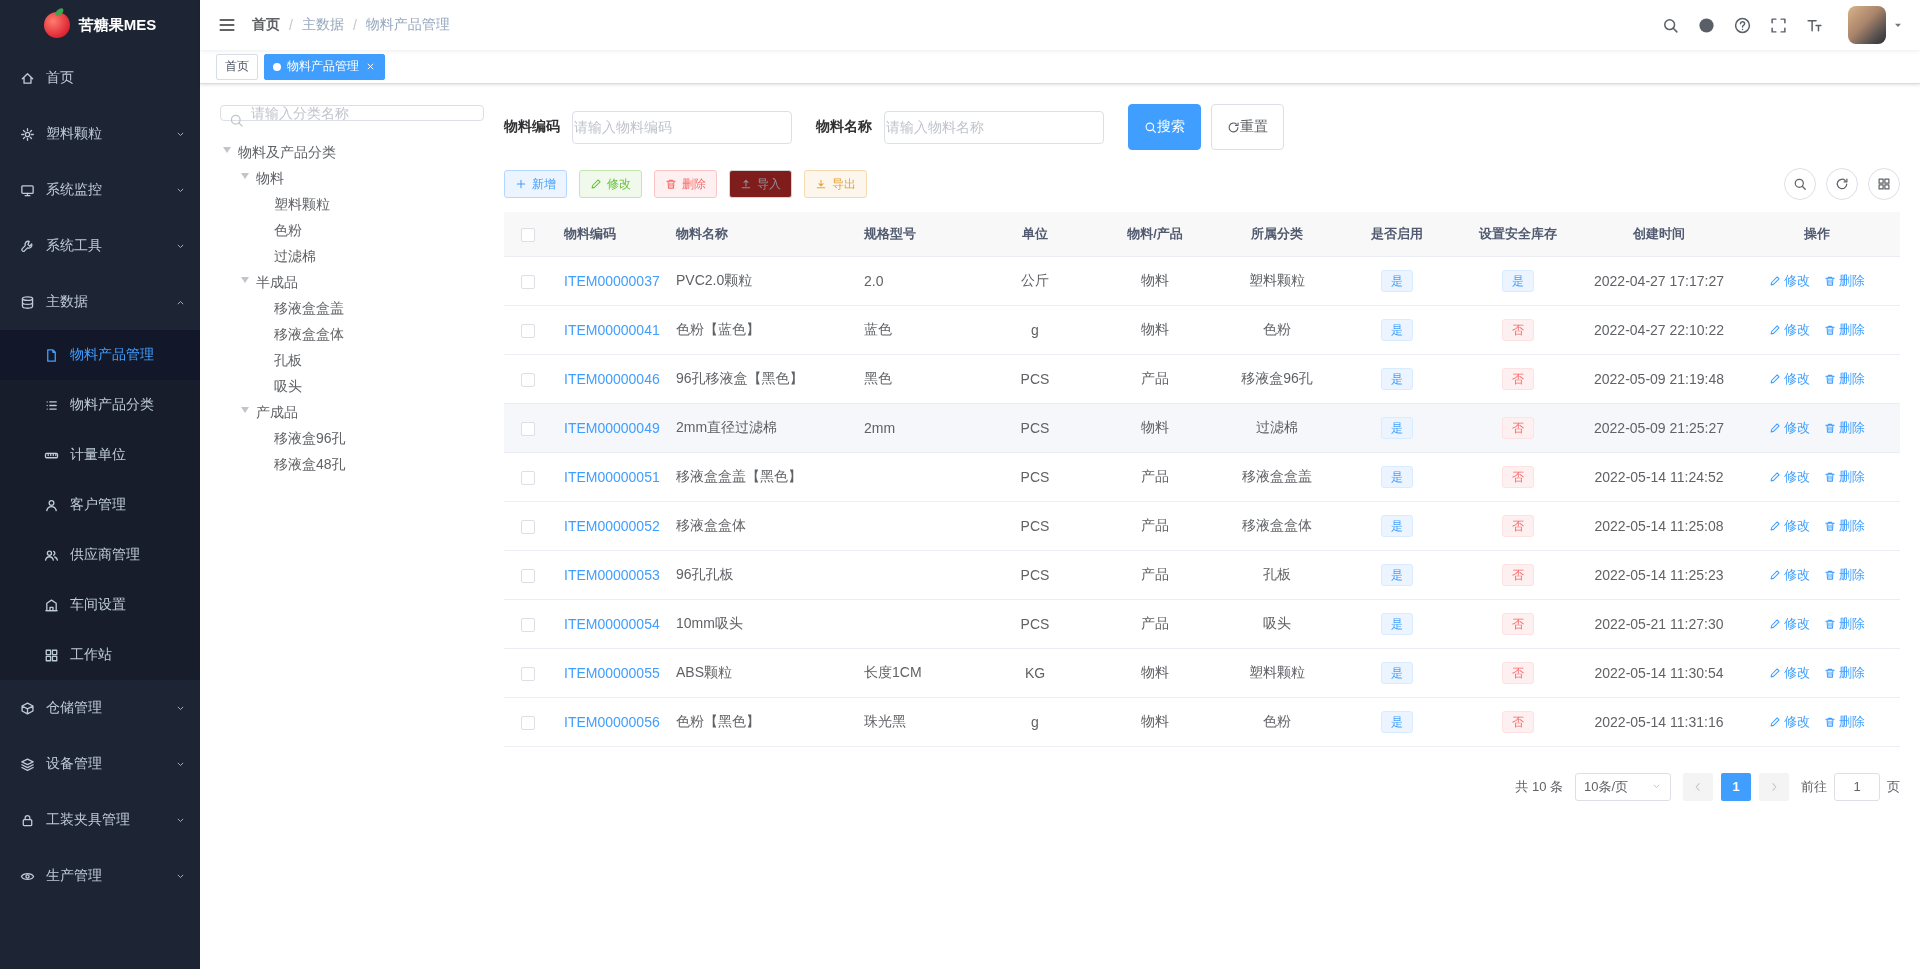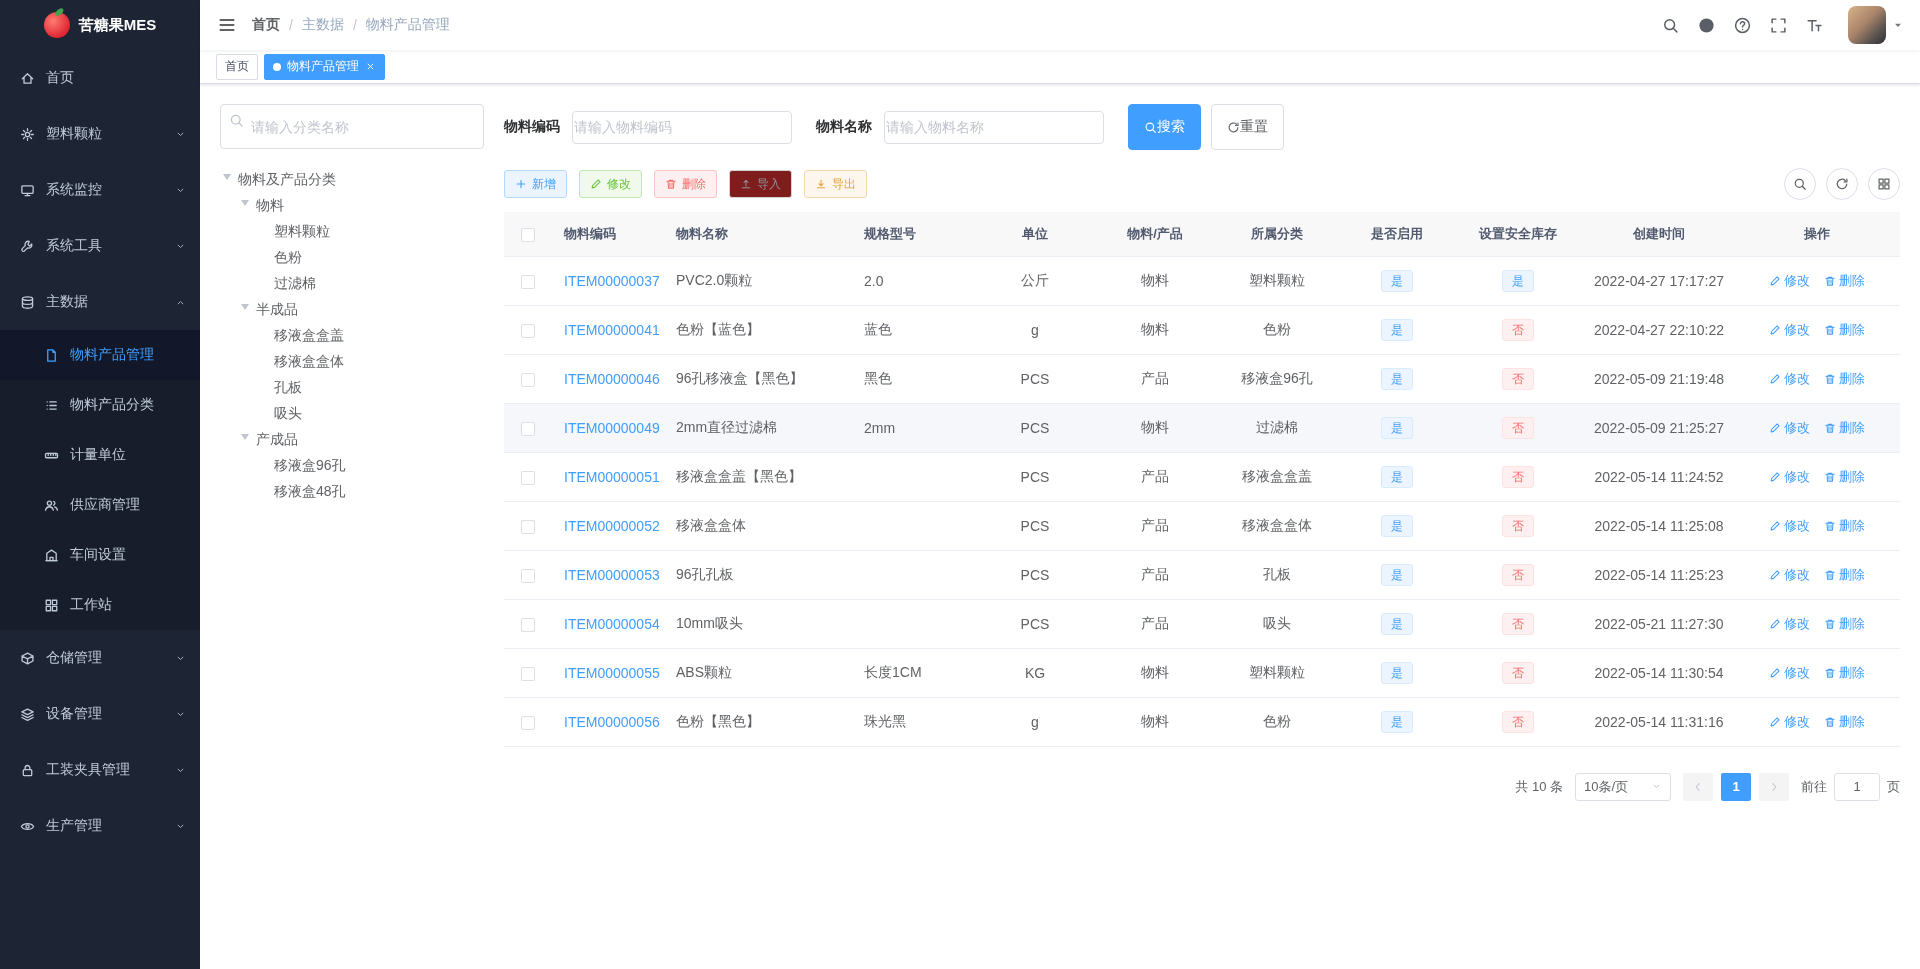--- a/index.html
+++ b/index.html
@@ -52,21 +52,21 @@
   .tag-dot { width: 8px; height: 8px; border-radius: 50%; background: #fff; margin-right: 6px; display: inline-block; }
   .tag-close { width: 11px; height: 11px; margin-left: 6px; display: inline-flex; }
   .tag-close svg { width: 100%; height: 100%; }
 
   
   .content { flex: 1; display: flex; align-items: flex-start; gap: 20px; padding: 20px; background: #fff; overflow: hidden; }
 
   
   .tree-panel { width: 264px; flex-shrink: 0; }
   .tree-search { position: relative; margin-bottom: 18px; }
-  .tree-search input { width: 100%; height: 45px; border: 1px solid #dcdfe6; border-radius: 4px;
+  .tree-search input { width: 100%; height: 16px; border: 1px solid #dcdfe6; border-radius: 4px;
     padding: 0 22px 0 30px; font-size: 14px; color: #606266; outline: none; }
   .tree-search .icon-slot { position: absolute; left: 9px; top: 9px; width: 15px; height: 15px; color: #c0c4cc; }
   input::placeholder { color: #c0c4cc; }
   .tree { font-size: 14px; color: #606266; }
   .tree-row { display: flex; align-items: center; height: 26px; cursor: pointer; }
   .caret { width: 0; height: 0; border: 4px solid transparent; border-left: 6px solid #c0c4cc; margin-right: 6px; flex-shrink: 0; }
   .caret.open { transform: rotate(90deg) translateX(-1px); }
   .caret.leaf { visibility: hidden; }
 
   
@@ -243,20 +243,31 @@
           <div class="submenu-item">
             <span class="icon-wrap mi">
               <svg viewBox="0 0 16 16">
                 <g fill="none" stroke="currentColor" stroke-width="1.4" stroke-linecap="round" stroke-linejoin="round">
                   <rect x="1.6" y="5.8" width="12.8" height="4.6" rx="1"></rect>
                   <path d="M4.5 5.8v2.2M7.2 5.8v2.2M9.9 5.8v2.2M12.6 5.8v2.2"></path>
                 </g>
               </svg>
             </span>
             <span>计量单位</span>
+          </div>
+          <div class="submenu-item">
+            <span class="icon-wrap mi">
+              <svg viewBox="0 0 16 16">
+                <g fill="none" stroke="currentColor" stroke-width="1.4" stroke-linecap="round" stroke-linejoin="round">
+                  <circle cx="8" cy="5.3" r="2.5"></circle>
+                  <path d="M3 13.4c.6-2.9 2.9-4.2 5-4.2s4.4 1.3 5 4.2"></path>
+                </g>
+              </svg>
+            </span>
+            <span>客户管理</span>
           </div>
           <div class="submenu-item">
             <span class="icon-wrap mi">
               <svg viewBox="0 0 16 16">
                 <g fill="none" stroke="currentColor" stroke-width="1.4" stroke-linecap="round" stroke-linejoin="round">
                   <circle cx="5.8" cy="5.6" r="2.2"></circle>
                   <path d="M1.7 12.9c.5-2.5 2.3-3.6 4.1-3.6s3.6 1.1 4.1 3.6"></path>
                   <path d="M10.3 3.7a2.2 2.2 0 0 1 0 4M11.5 9.6c1.5.4 2.5 1.5 2.8 3.3"></path>
                 </g>
               </svg>

